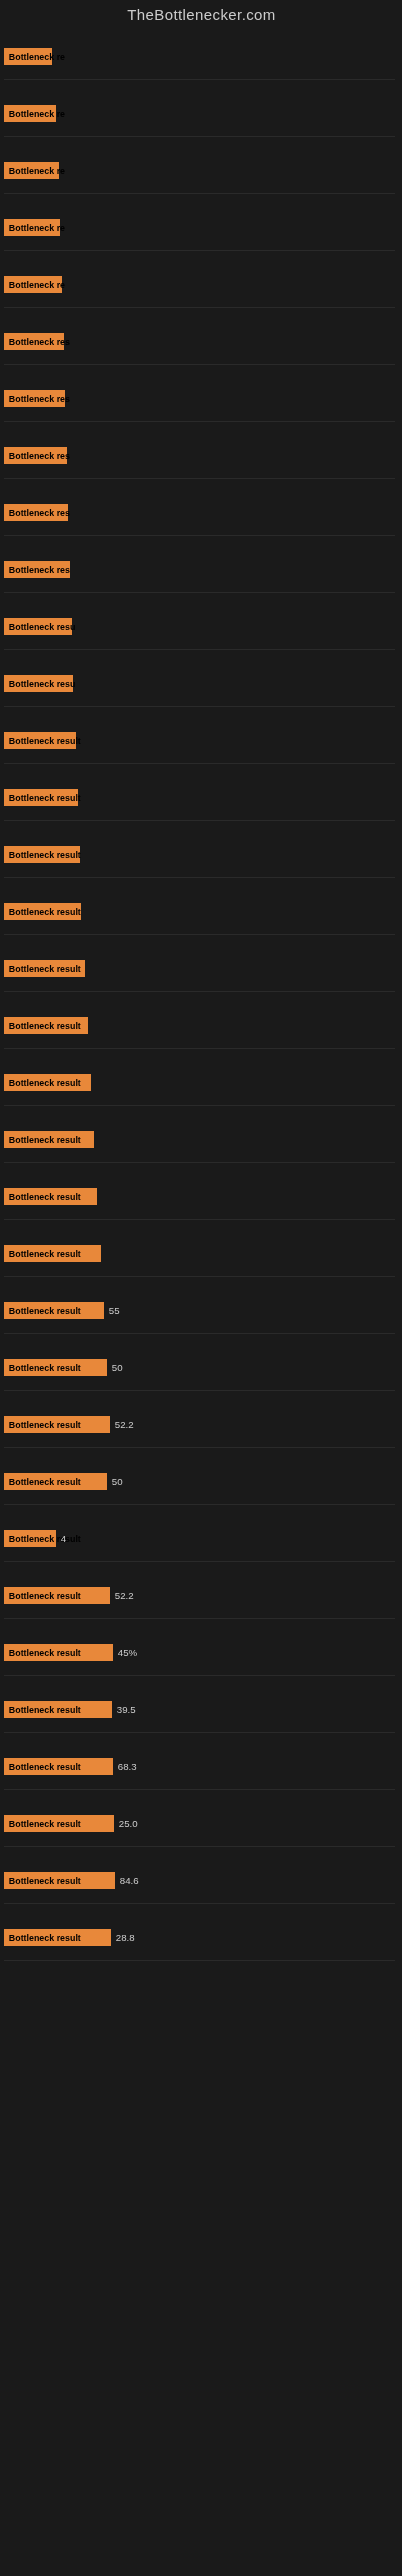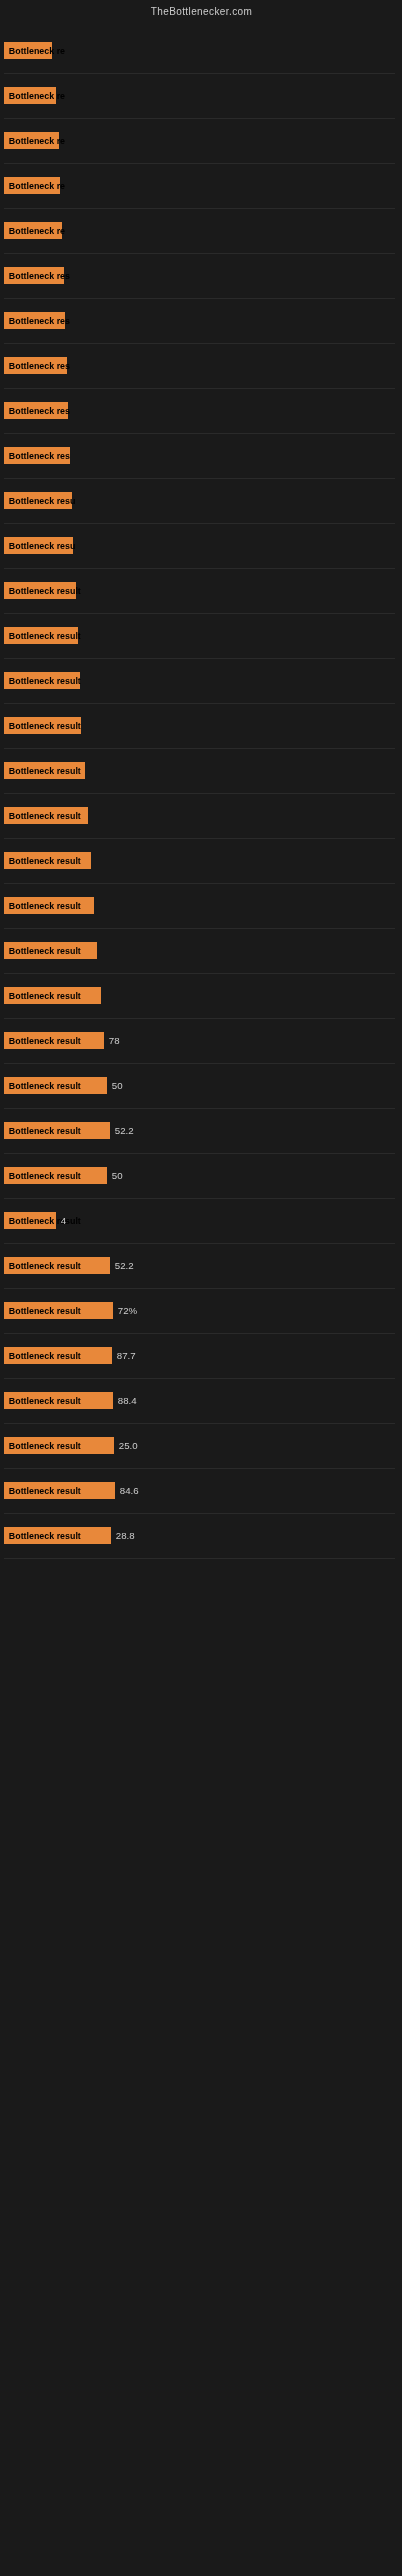--- a/index.html
+++ b/index.html
@@ -7,29 +7,29 @@
       background-color: #1a1a1a;
       font-family: Arial, sans-serif;
       width: 403px;
       min-height: 2576px;
       position: relative;
     }
     .header {
       text-align: center;
       padding: 6.4px 0 3.2px 0;
       color: #cccccc;
-      font-size: 10px;
+      font-size: 15px;
       font-weight: normal;
       letter-spacing: 0.4px;
     }
     .chart-area {
       padding: 8px 8px 8px 4px;
       display: flex;
       flex-direction: column;
-      gap: 0px;
+      gap: 12px;
     }
     .bar-row {
       display: flex;
       align-items: center;
       min-height: 45px;
       border-bottom: 0.8px solid #2a2a2a;
       padding: 4.8px 0;
     }
     .bar-label {
       background-color: #e8883a;
@@ -117,21 +117,21 @@
       <span class="bar-label" style="min-width: 90px; max-width: 90px;">Bottleneck result</span>
     </div>
     <div class="bar-row">
       <span class="bar-label" style="min-width: 93px; max-width: 93px;">Bottleneck result</span>
     </div>
     <div class="bar-row">
       <span class="bar-label" style="min-width: 97px; max-width: 97px;">Bottleneck result</span>
     </div>
     <div class="bar-row">
       <span class="bar-label" style="min-width: 100px; max-width: 100px;">Bottleneck result</span>
-      <span class="bar-value">78</span>
+      <span class="bar-value">55</span>
     </div>
     <div class="bar-row">
       <span class="bar-label" style="min-width: 103px; max-width: 103px;">Bottleneck result</span>
       <span class="bar-value">50</span>
     </div>
     <div class="bar-row">
       <span class="bar-label" style="min-width: 106px; max-width: 106px;">Bottleneck result</span>
       <span class="bar-value">52.2</span>
     </div>
     <div class="bar-row">
@@ -141,29 +141,29 @@
     <div class="bar-row">
       <span class="bar-label" style="min-width: 52px; max-width: 52px;">Bottleneck result</span>
       <span class="bar-value">4</span>
     </div>
     <div class="bar-row">
       <span class="bar-label" style="min-width: 106px; max-width: 106px;">Bottleneck result</span>
       <span class="bar-value">52.2</span>
     </div>
     <div class="bar-row">
       <span class="bar-label" style="min-width: 109px; max-width: 109px;">Bottleneck result</span>
-      <span class="bar-value">72%</span>
+      <span class="bar-value">45%</span>
     </div>
     <div class="bar-row">
       <span class="bar-label" style="min-width: 108px; max-width: 108px;">Bottleneck result</span>
-      <span class="bar-value">87.7</span>
+      <span class="bar-value">39.5</span>
     </div>
     <div class="bar-row">
       <span class="bar-label" style="min-width: 109px; max-width: 109px;">Bottleneck result</span>
-      <span class="bar-value">88.4</span>
+      <span class="bar-value">68.3</span>
     </div>
     <div class="bar-row">
       <span class="bar-label" style="min-width: 110px; max-width: 110px;">Bottleneck result</span>
       <span class="bar-value">25.0</span>
     </div>
     <div class="bar-row">
       <span class="bar-label" style="min-width: 111px; max-width: 111px;">Bottleneck result</span>
       <span class="bar-value">84.6</span>
     </div>
     <div class="bar-row">

